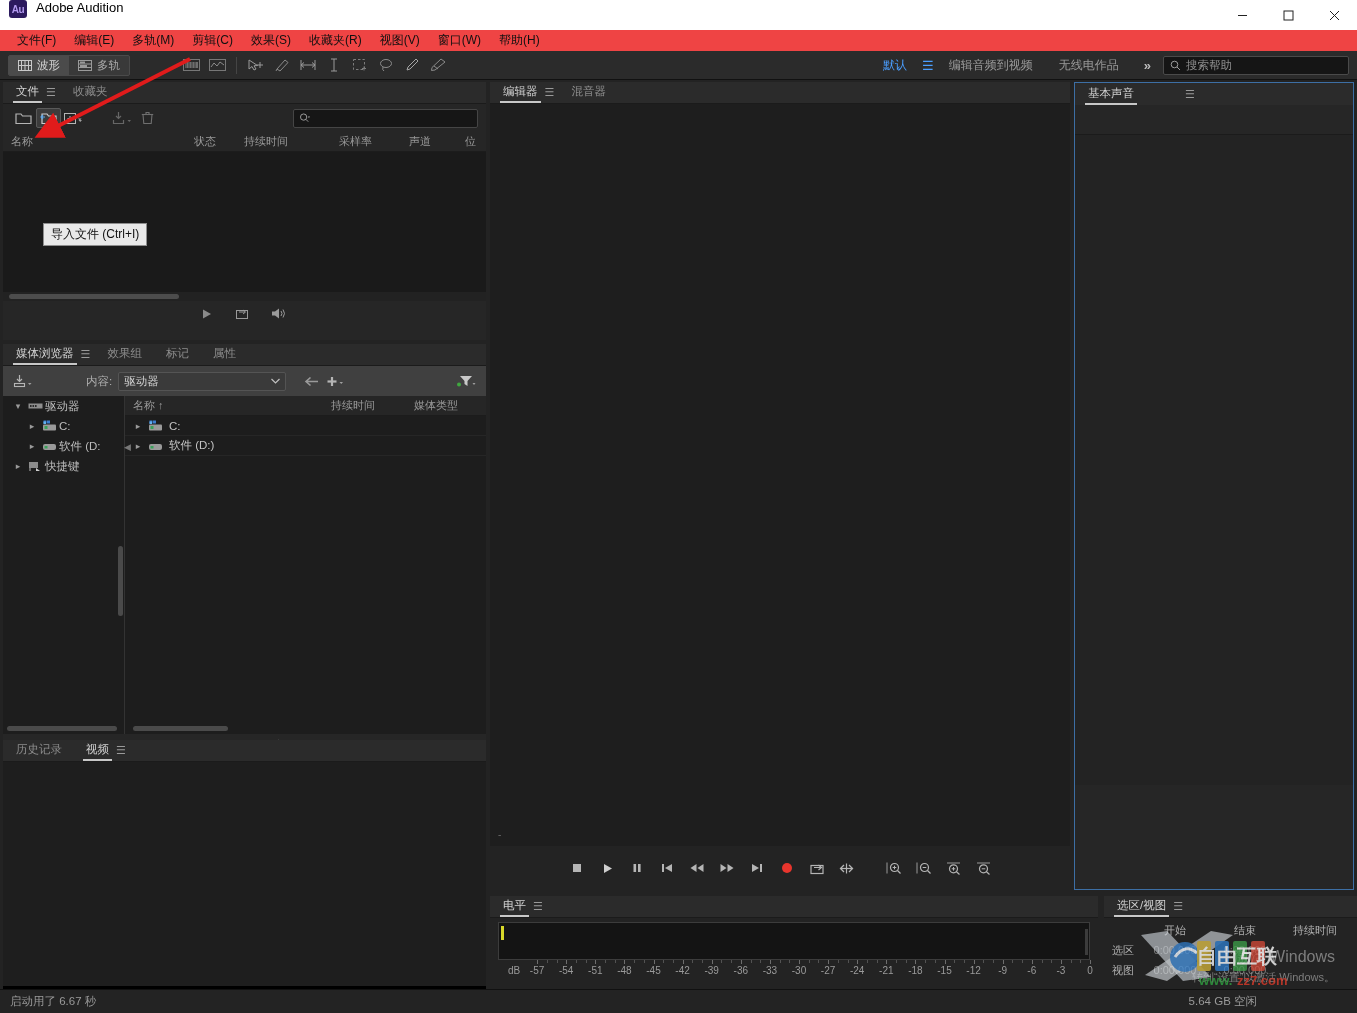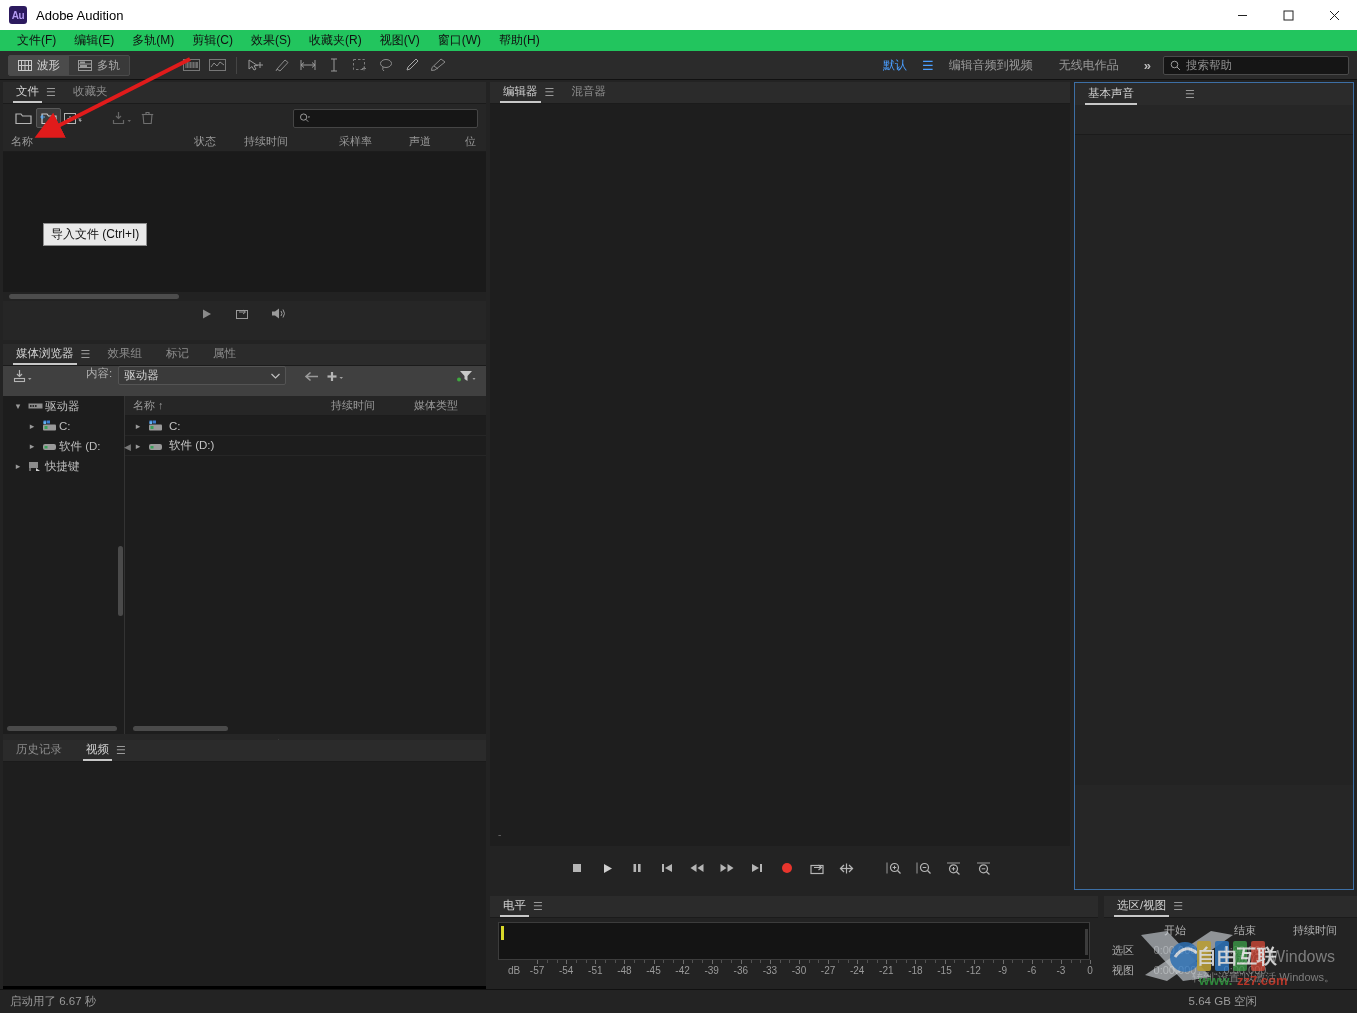--- a/index.html
+++ b/index.html
@@ -8,40 +8,40 @@
     background: #1e1e1e;
     font-family: "Liberation Sans", "DejaVu Sans", sans-serif;
     overflow: hidden;
     -webkit-font-smoothing: antialiased;
   }
   .app { position: relative; width: 1357px; height: 1013px; background: #232323; }
 
   
   .titlebar {
     position: absolute; left: 0; top: 0; width: 1357px; height: 30px;
-    background: #ffffff; display: flex; align-items: center;
+    background: #ffffff; display: flex; align-items: flex-start;
   }
   .au-logo {
     width: 18px; height: 18px; margin-left: 9px; margin-right: 9px;
     background: #2c1a5e; border-radius: 3px; color: #b39af0;
     font-size: 10px; font-weight: bold; display: flex;
     align-items: center; justify-content: center; letter-spacing: -0.5px;
   }
   .title-text { font-size: 13px; color: #000; }
   .win-controls { margin-left: auto; display: flex; height: 30px; }
   .win-btn {
     width: 46px; height: 30px; display: flex; align-items: center;
     justify-content: center; color: #222; font-size: 12px;
   }
   .win-btn svg { display: block; }
 
   
   .menubar {
     position: absolute; left: 0; top: 30px; width: 1357px; height: 21px;
-    background: #22c55e; display: flex; align-items: center; padding-left: 8px;
+    background: #ef4444; display: flex; align-items: center; padding-left: 8px;
   }
   .menu-item { font-size: 12px; color: #111; padding: 0 9px; line-height: 21px; }
 
   
   .toolbar {
     position: absolute; left: 0; top: 51px; width: 1357px; height: 29px;
     background: #2b2b2b; border-bottom: 1px solid #111;
     display: flex; align-items: center;
   }
   .tb-seg {
@@ -110,21 +110,21 @@
 
   
   .tooltip {
     position: absolute; left: 40px; top: 141px; background: #e9e9e9; color: #111;
     border: 1px solid #8e8e8e; font-size: 12px; padding: 2px 7px; z-index: 50; white-space: nowrap;
   }
   .arrow-annot { position: absolute; left: 30px; top: 55px; z-index: 60; pointer-events:none; }
 
   
   #media-panel { left: 3px; top: 344px; width: 483px; height: 392px; background: #404040; }
-  .mb-toolbar { height: 30px; display:flex; align-items:flex-start; padding: 0 8px; }
+  .mb-toolbar { height: 30px; display:flex; align-items:center; padding: 0 8px; }
   .mb-content-label { font-size: 11.5px; color:#b0b0b0; margin-left: 50px; margin-right: 6px;}
   .mb-select {
     width: 168px; height: 19px; background: #3a3a3a; border: 1px solid #545454;
     border-radius: 2px; display: flex; align-items: center; padding: 0 5px;
     font-size: 11.5px; color: #d0d0d0; justify-content: space-between;
   }
   .mb-split { display: flex; height: 338px; }
   .mb-tree { width: 122px; background: #1d1d1d; position: relative; border-right: 1px solid #333;}
   .tree-row { display:flex; align-items:center; height: 20px; font-size: 11.5px; color:#bdbdbd; }
   .tree-chev { width: 14px; text-align:center; color:#9a9a9a; font-size: 9px; }

